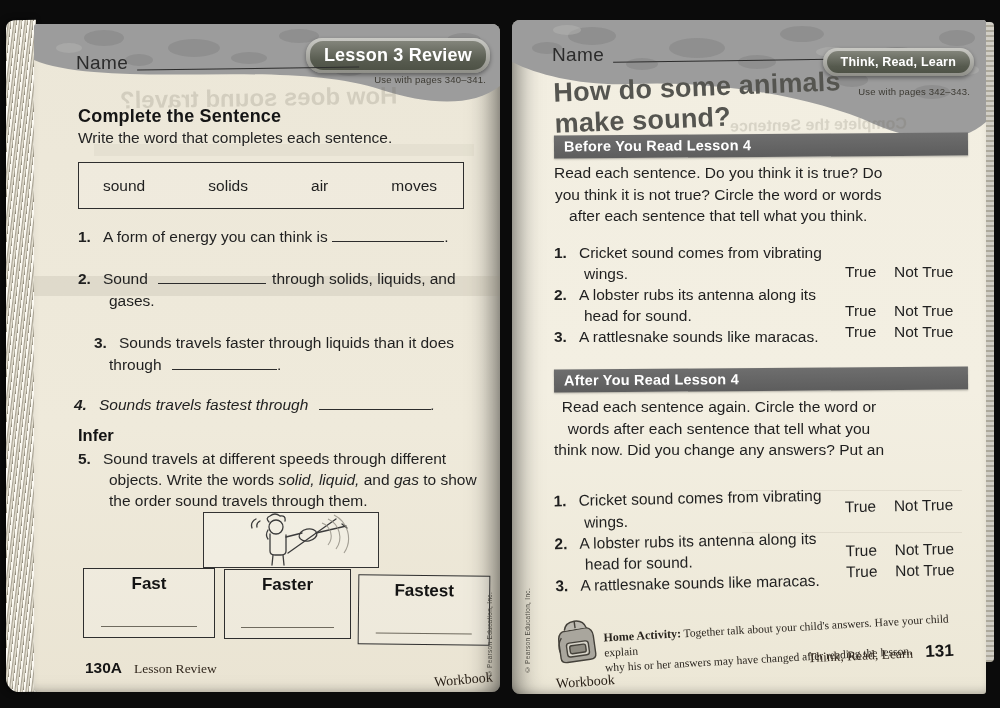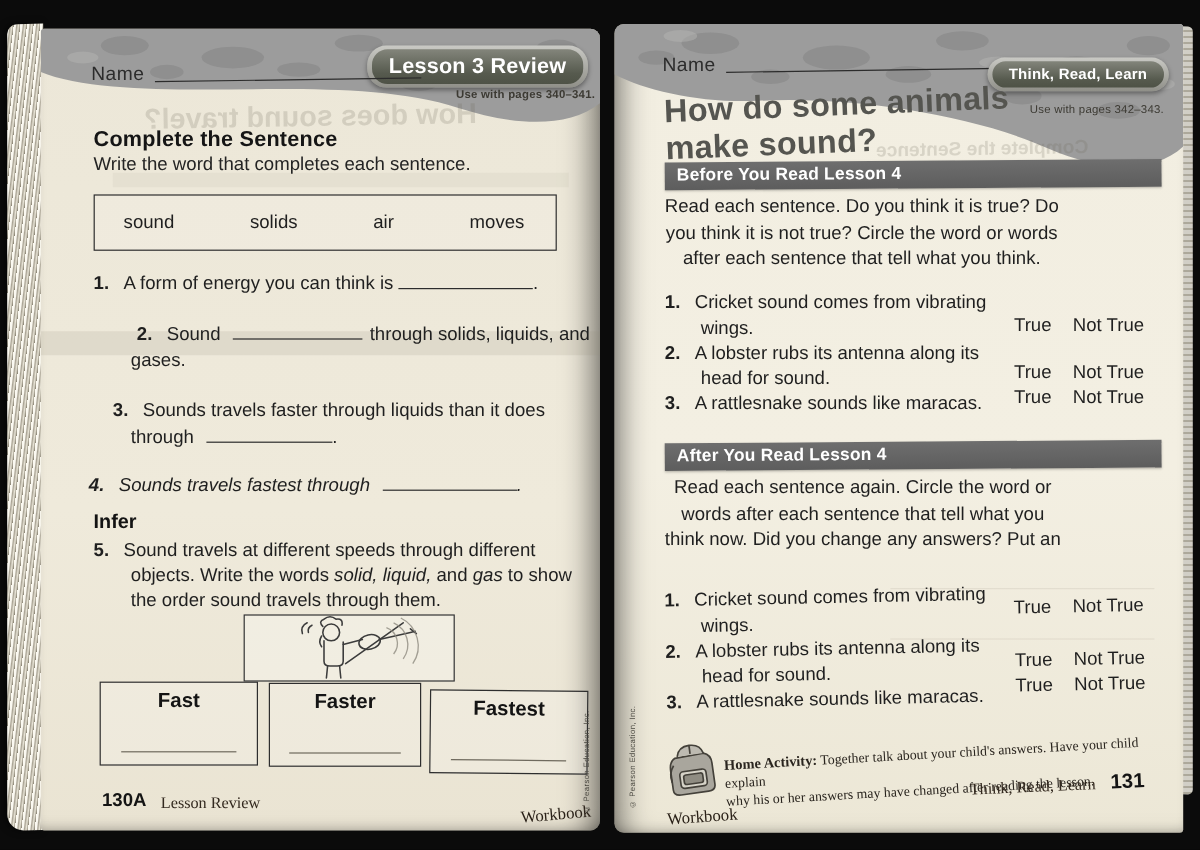--- a/index.html
+++ b/index.html
@@ -19,21 +19,21 @@
   .page.right{left:512px;top:20px;width:474px;height:674px;background:linear-gradient(180deg,#f2eee1,#f3efe2 55%,#ece7d6);
     border-radius:8px 3px 3px 8px;
     box-shadow:inset 18px 0 26px -14px rgba(0,0,0,.55), inset 0 -5px 10px -5px rgba(0,0,0,.25);}
   .band{position:absolute;left:0;top:0;}
   .abs{position:absolute;}
   .badge-wrap{position:absolute;background:linear-gradient(180deg,#c9c9c4,#8f8f88);border-radius:16px;
     padding:3px 4px;box-shadow:0 2px 4px rgba(0,0,0,.4);}
   .badge{background:linear-gradient(180deg,#83857b,#565a4e 70%,#4e5246);border-radius:13px;color:#fff;
     font-weight:bold;font-size:18px;padding:4px 14px;text-align:center;letter-spacing:.2px;white-space:nowrap;}
   .usewith{position:absolute;font-size:9.5px;color:#3c3a33;letter-spacing:.2px;}
-  .namerow{position:absolute;font-size:16px;color:#2c2c2c;letter-spacing:.4px;}
+  .namerow{position:absolute;font-size:19px;color:#2c2c2c;letter-spacing:.4px;}
   .nline{display:inline-block;border-bottom:1.6px solid #2c2c2c;height:14px;margin-left:9px;transform:rotate(-.8deg);}
   .ghost{position:absolute;transform:scaleX(-1) rotate(1deg);color:rgba(110,104,88,.20);font-weight:800;white-space:nowrap;}
   .ghost-band{position:absolute;background:rgba(150,144,126,.16);}
   .h-left{position:absolute;font-size:18px;font-weight:800;color:#151515;letter-spacing:.2px;}
   .instr{position:absolute;font-size:15.5px;color:#242424;}
   .wordbox{position:absolute;border:1.6px solid #2e2e2e;display:flex;align-items:center;
     justify-content:space-between;font-size:15.5px;color:#1f1f1f;background:rgba(255,255,255,.12);}
   .q{position:absolute;font-size:15.5px;color:#1f1f1f;line-height:21px;white-space:nowrap;}
   .qnum{font-weight:800;margin-right:12px;}
   .blank{display:inline-block;border-bottom:1.5px solid #2c2c2c;height:13px;vertical-align:baseline;}
@@ -78,21 +78,21 @@
       <g fill="#b4b4b2" opacity="0.5">
         <ellipse cx="35" cy="24" rx="13" ry="5"></ellipse>
           <ellipse cx="300" cy="26" rx="15" ry="5"></ellipse>
           <ellipse cx="405" cy="42" rx="13" ry="5"></ellipse>
       </g>
     </svg>
 
     <div class="badge-wrap" style="right:10px;top:14px;">
       <div class="badge">Lesson 3 Review</div>
     </div>
-    <div class="usewith" style="right:4px;top:50px;font-weight:bold;">Use with pages 340–341.</div>
+    <div class="usewith" style="right:14px;top:50px;">Use with pages 340–341.</div>
 
     <div class="namerow" style="left:42px;top:28px;">
       <span>Name</span><span class="nline" style="width:222px;"></span>
     </div>
 
     <div class="ghost" style="left:86px;top:60px;font-size:24px;">How does sound travel?</div>
     <div class="ghost-band" style="left:0;top:252px;width:466px;height:20px;"></div>
     <div class="ghost-band" style="left:60px;top:120px;width:380px;height:12px;opacity:.5;"></div>
 
     <div class="h-left" style="left:44px;top:82px;">Complete the Sentence</div>
@@ -103,21 +103,21 @@
       <span>solids</span>
       <span>air</span>
       <span>moves</span>
     </div>
 
     <div class="q" style="left:44px;top:202px;">
       <span class="qnum">1.</span><span>A form of energy you can think is</span>
       <span class="blank" style="width:112px;"></span><span>.</span>
     </div>
 
-    <div class="q" style="left:44px;top:244px;margin-left:36px;">
+    <div class="q" style="left:44px;top:244px;">
       <span class="qnum">2.</span><span>Sound</span>
       <span class="blank" style="width:108px;margin:0 6px;"></span><span>through solids, liquids, and</span>
     </div>
     <div class="q" style="left:75px;top:266px;">gases.</div>
 
     <div class="q" style="left:60px;top:308px;">
       <span class="qnum">3.</span><span>Sounds travels faster through liquids than it does</span>
     </div>
     <div class="q" style="left:75px;top:330px;">
       <span>through</span>

